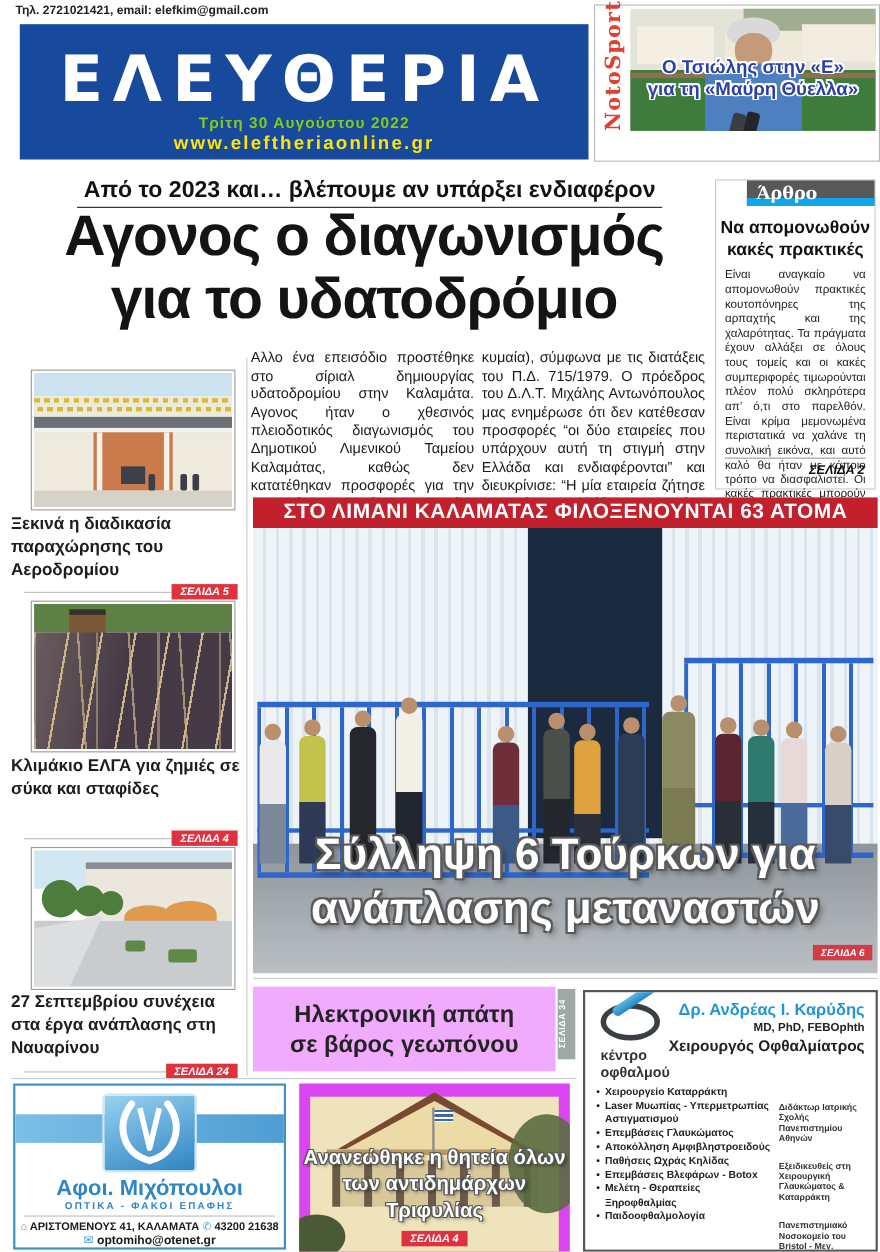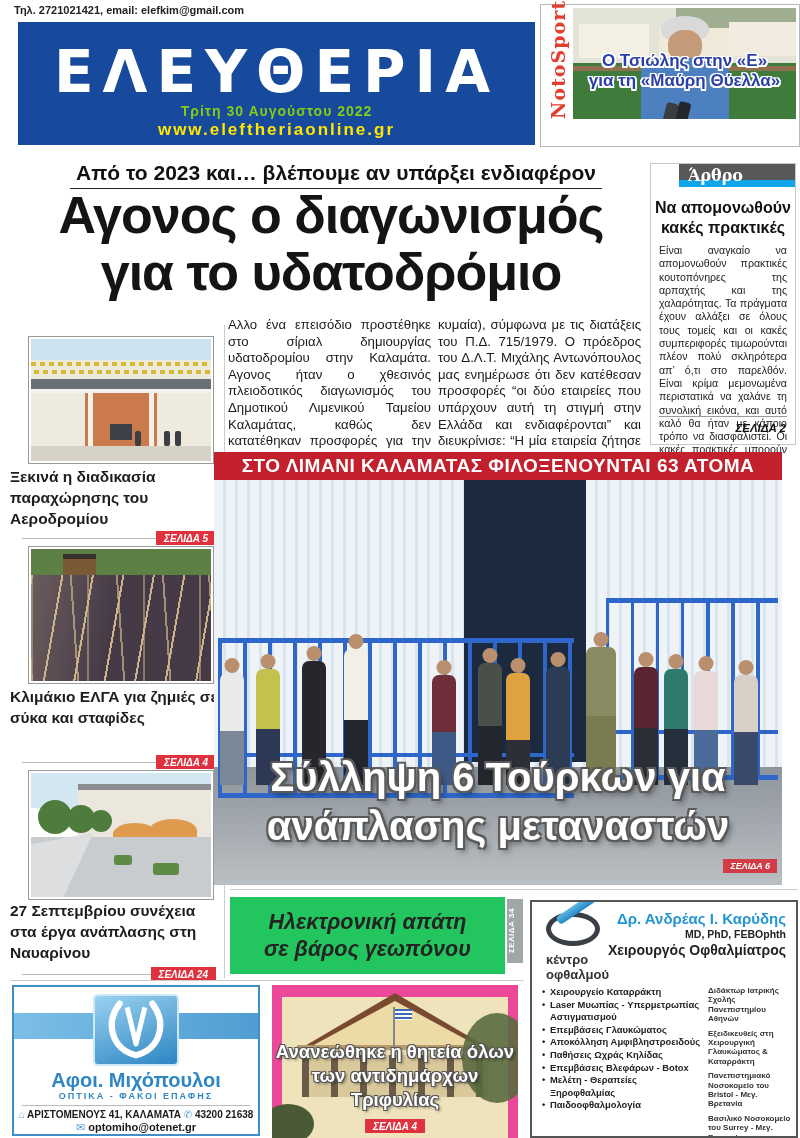--- a/index.html
+++ b/index.html
@@ -97,47 +97,47 @@
   
   .st-sky{left:0;right:0;top:0;height:28%;background:#d3e7f3;}
   .st-build{right:0;top:9%;width:74%;height:38%;background:#ece7dc;border-top:6px solid #8a8d92;}
   .st-tree{background:#4e7c3c;border-radius:50%;}
   .st-umb{background:#df9a4e;border-radius:50% 50% 8% 8%;}
   .st-road{left:0;right:0;bottom:0;height:48%;background:#c9ccce;}
   .st-walk{left:0;bottom:0;width:60%;height:52%;background:#dcdedf;clip-path:polygon(0 18%,58% 0,30% 100%,0 100%);}
   .st-green{background:#5f8a46;border-radius:3px;}
 
   
-  #port{left:214px;top:452px;width:568px;height:433px;overflow:hidden;}
+  #port{left:230px;top:452px;width:568px;height:433px;overflow:hidden;}
   .pt-banner{left:0;right:0;top:0;height:28px;background:#c1202c;color:#fff;text-align:center;
              font-weight:bold;font-size:19px;line-height:28px;letter-spacing:.5px;}
   .pt-scene{left:0;right:0;top:28px;bottom:0;background:repeating-linear-gradient(90deg,#eef3f7 0 9px,#d9e4ec 9px 12px);overflow:hidden;}
   .pt-door{left:250px;top:0;width:122px;height:282px;background:#1c2a40;}
   .pt-ground{left:0;right:0;bottom:0;height:118px;background:linear-gradient(#8e959b,#babfc3);}
   .fence{position:absolute;border-top:5px solid #2e67c9;border-bottom:5px solid #2e67c9;
          background:repeating-linear-gradient(90deg,#2e67c9 0 3.5px,transparent 3.5px 25px);}
   .fence::after{content:"";position:absolute;left:0;right:0;bottom:24%;height:4px;background:#2e67c9;}
   .pn{position:absolute;bottom:100px;width:24px;border-radius:7px 7px 0 0;}
   .pn::before{content:"";position:absolute;top:-15px;left:50%;transform:translateX(-50%);
               width:15px;height:15px;border-radius:50%;background:#b98f6e;}
   .pt-head{left:0;right:0;bottom:34px;text-align:center;color:#fff;font-weight:bold;font-size:40px;line-height:49px;
            text-shadow:-2px -2px 0 #5a5a5a,2px -2px 0 #5a5a5a,-2px 2px 0 #5a5a5a,2px 2px 0 #5a5a5a,3px 4px 6px rgba(0,0,0,.45);}
   .pt-badge{right:5px;bottom:12px;background:#d23c46;color:#fff;font-size:9px;font-weight:bold;font-style:italic;padding:2px 7px;}
 
   .rule{background:#ccc;}
 
   
-  #fraud{left:230px;top:897px;width:275px;height:77px;background:#22c55e;font-style:italic;}
+  #fraud{left:230px;top:897px;width:275px;height:77px;background:#f0abfc;}
   .fr-text{left:0;right:0;top:12px;text-align:center;font-weight:bold;font-size:21.5px;line-height:27px;color:#232323;}
   #fraud-badge{left:507px;top:899px;width:16px;height:64px;background:#a0a7a7;color:#fff;
                writing-mode:vertical-rl;transform:rotate(180deg);text-align:center;
                font-size:8px;font-weight:bold;letter-spacing:.5px;}
 
   
-  #trif{left:272px;top:985px;width:246px;height:153px;overflow:hidden;background:#ec4899;}
+  #trif{left:272px;top:985px;width:246px;height:153px;overflow:hidden;background:#d946ef;}
   .tf-build{left:10px;right:10px;top:12px;bottom:0;background:#eee3bb;}
   .tf-ped1{left:14%;top:8px;width:72%;height:52px;background:#7a4a30;clip-path:polygon(50% 0,100% 100%,0 100%);}
   .tf-ped2{left:17%;top:16px;width:66%;height:44px;background:#ecdba6;clip-path:polygon(50% 0,100% 100%,0 100%);}
   .tf-band{left:10%;right:10%;top:60px;height:5px;background:#b89a6a;}
   .tf-win{left:12%;right:12%;top:70px;height:42px;background:repeating-linear-gradient(90deg,#6a5a48 0 7px,transparent 7px 29px),#d9c89a;}
   .tf-flagpole{left:49%;top:22px;width:2px;height:44px;background:#888;}
   .tf-flag{left:50%;top:24px;width:17px;height:11px;background:repeating-linear-gradient(#3a6ab0 0 2px,#fff 2px 4px);}
   .tf-tree1{right:-14px;top:28px;width:70px;height:90px;background:#5a6a40;border-radius:50%;opacity:.9;}
   .tf-tree2{left:-10px;bottom:-6px;width:52px;height:40px;background:#4a5a36;border-radius:50%;}
   .tf-head{left:0;right:0;bottom:26px;text-align:center;color:#fff;font-weight:bold;font-size:18.5px;line-height:24px;
@@ -162,21 +162,21 @@
   .ey-pen{left:22px;top:2px;width:46px;height:9px;background:linear-gradient(#5fb7e4,#2187c4);border-radius:4px;transform:rotate(-34deg);}
   .ey-kentro{left:14px;top:50px;font-size:13px;line-height:15px;font-weight:bold;color:#333;}
   .ey-doc{right:10px;top:8px;text-align:right;}
   .ey-name{font-size:15px;font-weight:bold;color:#2196d3;}
   .ey-cred{font-size:10.5px;font-weight:bold;color:#222;margin-top:1px;}
   .ey-role{font-size:14px;font-weight:bold;color:#222;margin-top:2px;}
   .ey-serv{left:10px;top:84px;width:158px;margin:0;padding:0;list-style:none;}
   .ey-serv li{font-size:9.4px;line-height:12.6px;font-weight:bold;color:#222;padding-left:8px;position:relative;}
   .ey-serv li::before{content:"•";position:absolute;left:0;color:#1a1a1a;}
   .ey-qual{left:176px;top:84px;width:85px;}
-  .ey-qual p{margin:0 0 5px;font-size:8px;line-height:9.4px;color:#333;font-weight:bold;}
+  .ey-qual p{margin:16px 0 5px;font-size:8px;line-height:9.4px;color:#333;font-weight:bold;}
   .ey-foot{left:4px;right:4px;bottom:4px;height:30px;border-radius:3px;text-align:center;
            background:linear-gradient(#8ec9ec,#2f86c6);color:#fff;font-weight:bold;font-size:7.6px;line-height:14px;white-space:nowrap;}
 </style>
 </head>
 <body>
 
 <div id="topstrip" class="abs">
   <span class="abs ts-left">Τηλ. 2721021421, email: elefkim@gmail.com</span>
   <span class="abs ts-right">Αρ. φύλλου 13363 - Τιμή 1€</span>
 </div>

